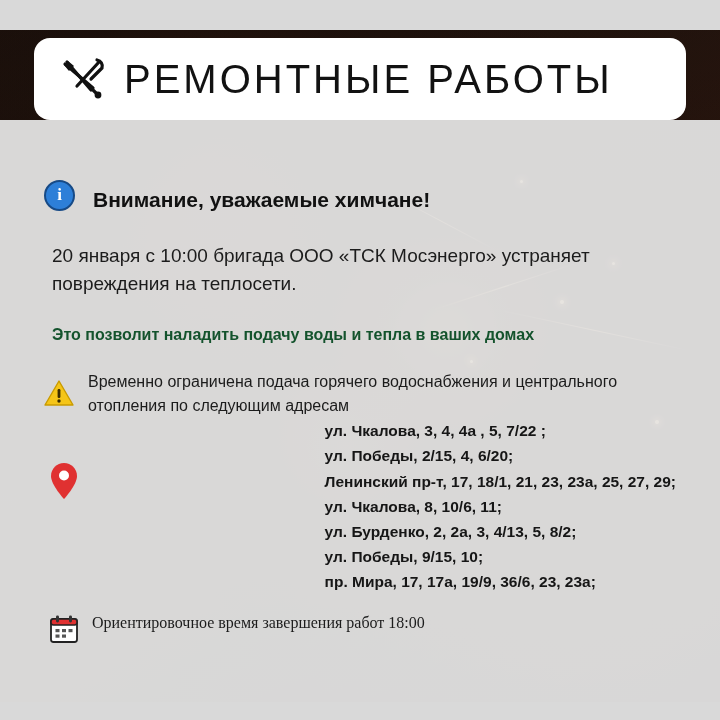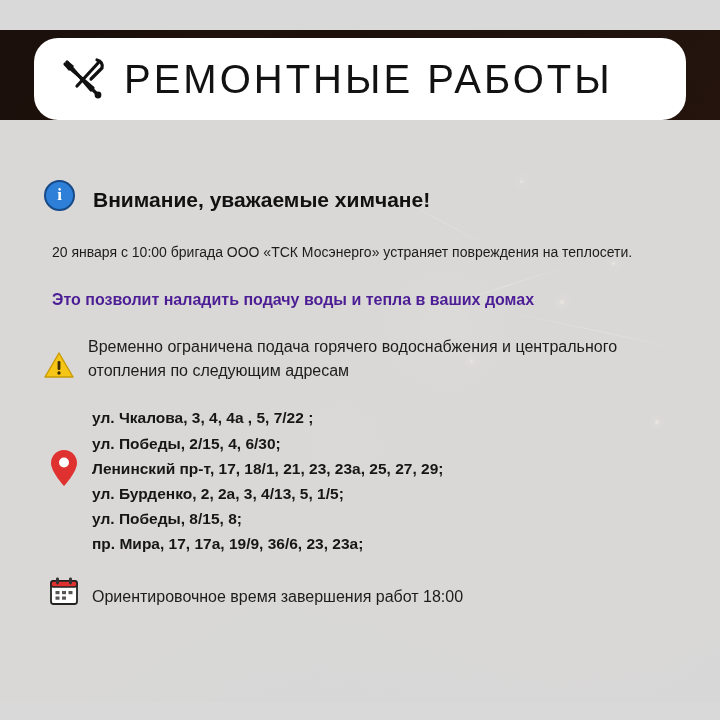--- a/index.html
+++ b/index.html
@@ -63,21 +63,21 @@
     background: #d9d9d9;
   }
   
   .header-card {
     position: absolute;
     left: 34px;
     top: 38px;
     width: 652px;
     height: 82px;
     background: #ffffff;
-    border-radius: 24px;
+    border-radius: 16px;
     display: flex;
     align-items: center;
     padding: 0 26px;
     box-sizing: border-box;
   }
   .header-icon {
     width: 46px;
     height: 44px;
     flex: 0 0 auto;
     display: flex;
@@ -124,72 +124,73 @@
     flex: 0 0 auto;
   }
   .attention-text {
     margin-left: 18px;
     font-size: 21px;
     font-weight: bold;
     color: #111111;
     margin-top: 10px;
   }
   .para {
-    font-size: 14px;
+    font-size: 19px;
     color: #1c1c1c;
     line-height: 1.45;
     margin: 0 0 26px 8px;
     max-width: 600px;
   }
   .para-bold {
     font-size: 16px;
     font-weight: bold;
-    color: #4c1d95;
+    color: #14532d;
     margin: 0 0 24px 8px;
     line-height: 1.45;
   }
   .warn-row {
     display: flex;
-    align-items: flex-end;
-    margin-bottom: 22px;
+    align-items: center;
   }
   .warn-icon {
     flex: 0 0 auto;
     margin-right: 14px;
     margin-top: 2px;
   }
   .warn-text {
     font-size: 16px;
     color: #1c1c1c;
     line-height: 1.5;
     max-width: 560px;
   }
   .addr-row {
     display: flex;
     align-items: flex-start;
     margin-bottom: 20px;
+    justify-content: space-between;
   }
   .pin-icon {
     flex: 0 0 auto;
     width: 40px;
     margin-top: 44px;
     display: flex;
     justify-content: center;
   }
   .addr-list {
     margin-left: 8px;
     font-size: 15.5px;
     font-weight: bold;
     color: #161616;
     line-height: 1.62;
   }
   .time-row {
     display: flex;
-    align-items: flex-end;
+    align-items: flex-start;
     margin-top: 16px;
+    font-family: Liberation Serif, serif;
   }
   .cal-icon {
     flex: 0 0 auto;
     width: 40px;
     display: flex;
     justify-content: center;
   }
   .time-text {
     margin-left: 8px;
     font-size: 16px;
@@ -257,24 +258,25 @@
 
     <div class="addr-row">
       <span class="pin-icon">
         <svg width="30" height="38" viewBox="0 0 30 38" aria-hidden="true">
           <path d="M15 1 C7.8 1 2 6.8 2 14 C2 23 15 37 15 37 C15 37 28 23 28 14 C28 6.8 22.2 1 15 1 Z" fill="#e03131"></path>
           <circle cx="15" cy="13.5" r="5" fill="#ffffff"></circle>
         </svg>
       </span>
       <div class="addr-list">
         <div>ул. Чкалова, 3, 4, 4а , 5, 7/22 ;</div>
-        <div>ул. Победы, 2/15, 4, 6/30;</div>
+        <div>ул. Победы, 2/15, 4, 6/20;</div>
         <div>Ленинский пр-т, 17, 18/1, 21, 23, 23а, 25, 27, 29;</div>
-        <div>ул. Бурденко, 2, 2а, 3, 4/13, 5, 1/5;</div>
-        <div>ул. Победы, 8/15, 8;</div>
+        <div>ул. Чкалова, 8, 10/6, 11;</div>
+        <div>ул. Бурденко, 2, 2а, 3, 4/13, 5, 8/2;</div>
+        <div>ул. Победы, 9/15, 10;</div>
         <div>пр. Мира, 17, 17а, 19/9, 36/6, 23, 23а;</div>
       </div>
     </div>
 
     <div class="time-row">
       <span class="cal-icon">
         <svg width="30" height="30" viewBox="0 0 30 30" aria-hidden="true">
           <rect x="2" y="5" width="26" height="23" rx="2.5" fill="#ffffff" stroke="#222222" stroke-width="1.8"></rect>
           <rect x="2" y="5" width="26" height="6" rx="2.5" fill="#e03131" stroke="#222222" stroke-width="1.6"></rect>
           <rect x="7" y="1.5" width="3" height="7" rx="1.4" fill="#333333"></rect>

